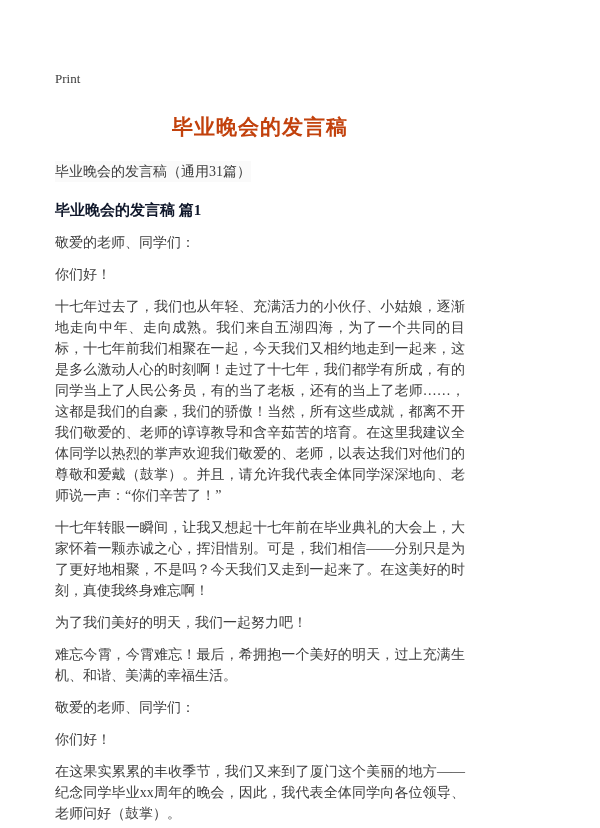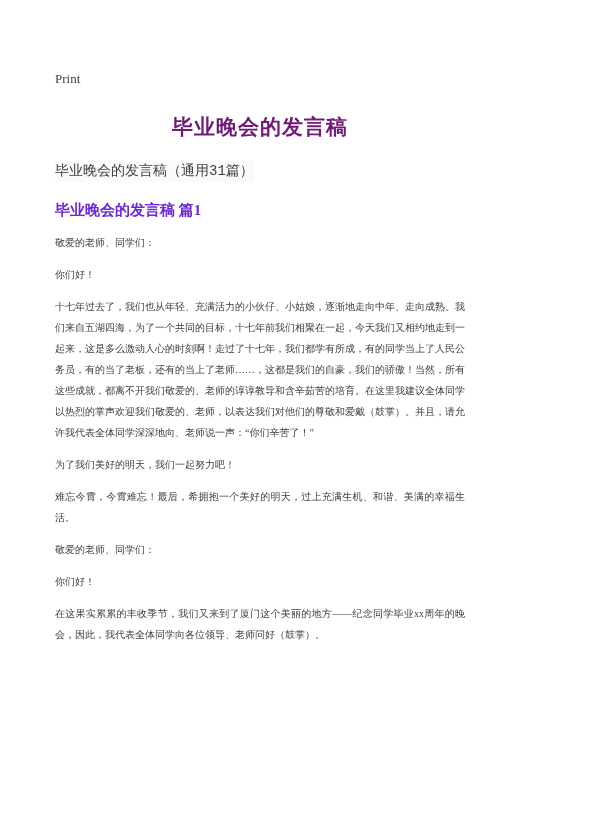--- a/index.html
+++ b/index.html
@@ -22,65 +22,66 @@
     display: inline-block;
     font-size: 13px;
     color: #3d3d3d;
     text-decoration: none;
     margin: 0 0 14px 0;
     cursor: pointer;
   }
   .doc-title {
     font-size: 21px;
     font-weight: bold;
-    color: #701a75;
+    color: #c2410c;
     text-align: center;
     margin: 12px 0 20px 0;
     letter-spacing: 1px;
   }
   .doc-subtitle {
     font-size: 14px;
     line-height: 21px;
     margin: 0 0 6px 0;
     background: #fafafa;
     display: inline-block;
   }
   .section-heading {
     font-size: 15px;
     font-weight: bold;
-    color: #6d28d9;
+    color: #0f172a;
     margin: 13px 0 12px 0;
   }
   .para {
-    font-size: 10px;
+    font-size: 14px;
     line-height: 21px;
     margin: 11px 0;
     text-align: justify;
     text-justify: inter-ideograph;
   }
-  .subtitle-row { margin-bottom: 4px; font-family: Liberation Mono, monospace; }
+  .subtitle-row { margin-bottom: 4px; }
 </style>
 </head>
 <body>
 
 <div class="page">
 
   <a class="print-link" href="#">Print</a>
 
   <h1 class="doc-title">毕业晚会的发言稿</h1>
 
   <div class="subtitle-row">
     <span class="doc-subtitle">毕业晚会的发言稿（通用31篇）</span>
   </div>
 
   <h2 class="section-heading">毕业晚会的发言稿 篇1</h2>
 
   <p class="para">敬爱的老师、同学们：</p>
   <p class="para">你们好！</p>
   <p class="para">十七年过去了，我们也从年轻、充满活力的小伙仔、小姑娘，逐渐地走向中年、走向成熟。我们来自五湖四海，为了一个共同的目标，十七年前我们相聚在一起，今天我们又相约地走到一起来，这是多么激动人心的时刻啊！走过了十七年，我们都学有所成，有的同学当上了人民公务员，有的当了老板，还有的当上了老师……，这都是我们的自豪，我们的骄傲！当然，所有这些成就，都离不开我们敬爱的、老师的谆谆教导和含辛茹苦的培育。在这里我建议全体同学以热烈的掌声欢迎我们敬爱的、老师，以表达我们对他们的尊敬和爱戴（鼓掌）。并且，请允许我代表全体同学深深地向、老师说一声：“你们辛苦了！”</p>
+  <p class="para">十七年转眼一瞬间，让我又想起十七年前在毕业典礼的大会上，大家怀着一颗赤诚之心，挥泪惜别。可是，我们相信——分别只是为了更好地相聚，不是吗？今天我们又走到一起来了。在这美好的时刻，真使我终身难忘啊！</p>
   <p class="para">为了我们美好的明天，我们一起努力吧！</p>
   <p class="para">难忘今霄，今霄难忘！最后，希拥抱一个美好的明天，过上充满生机、和谐、美满的幸福生活。</p>
 
 
   <p class="para">敬爱的老师、同学们：</p>
   <p class="para">你们好！</p>
   <p class="para">在这果实累累的丰收季节，我们又来到了厦门这个美丽的地方——纪念同学毕业xx周年的晚会，因此，我代表全体同学向各位领导、老师问好（鼓掌）。</p>
 
 </div>
 

